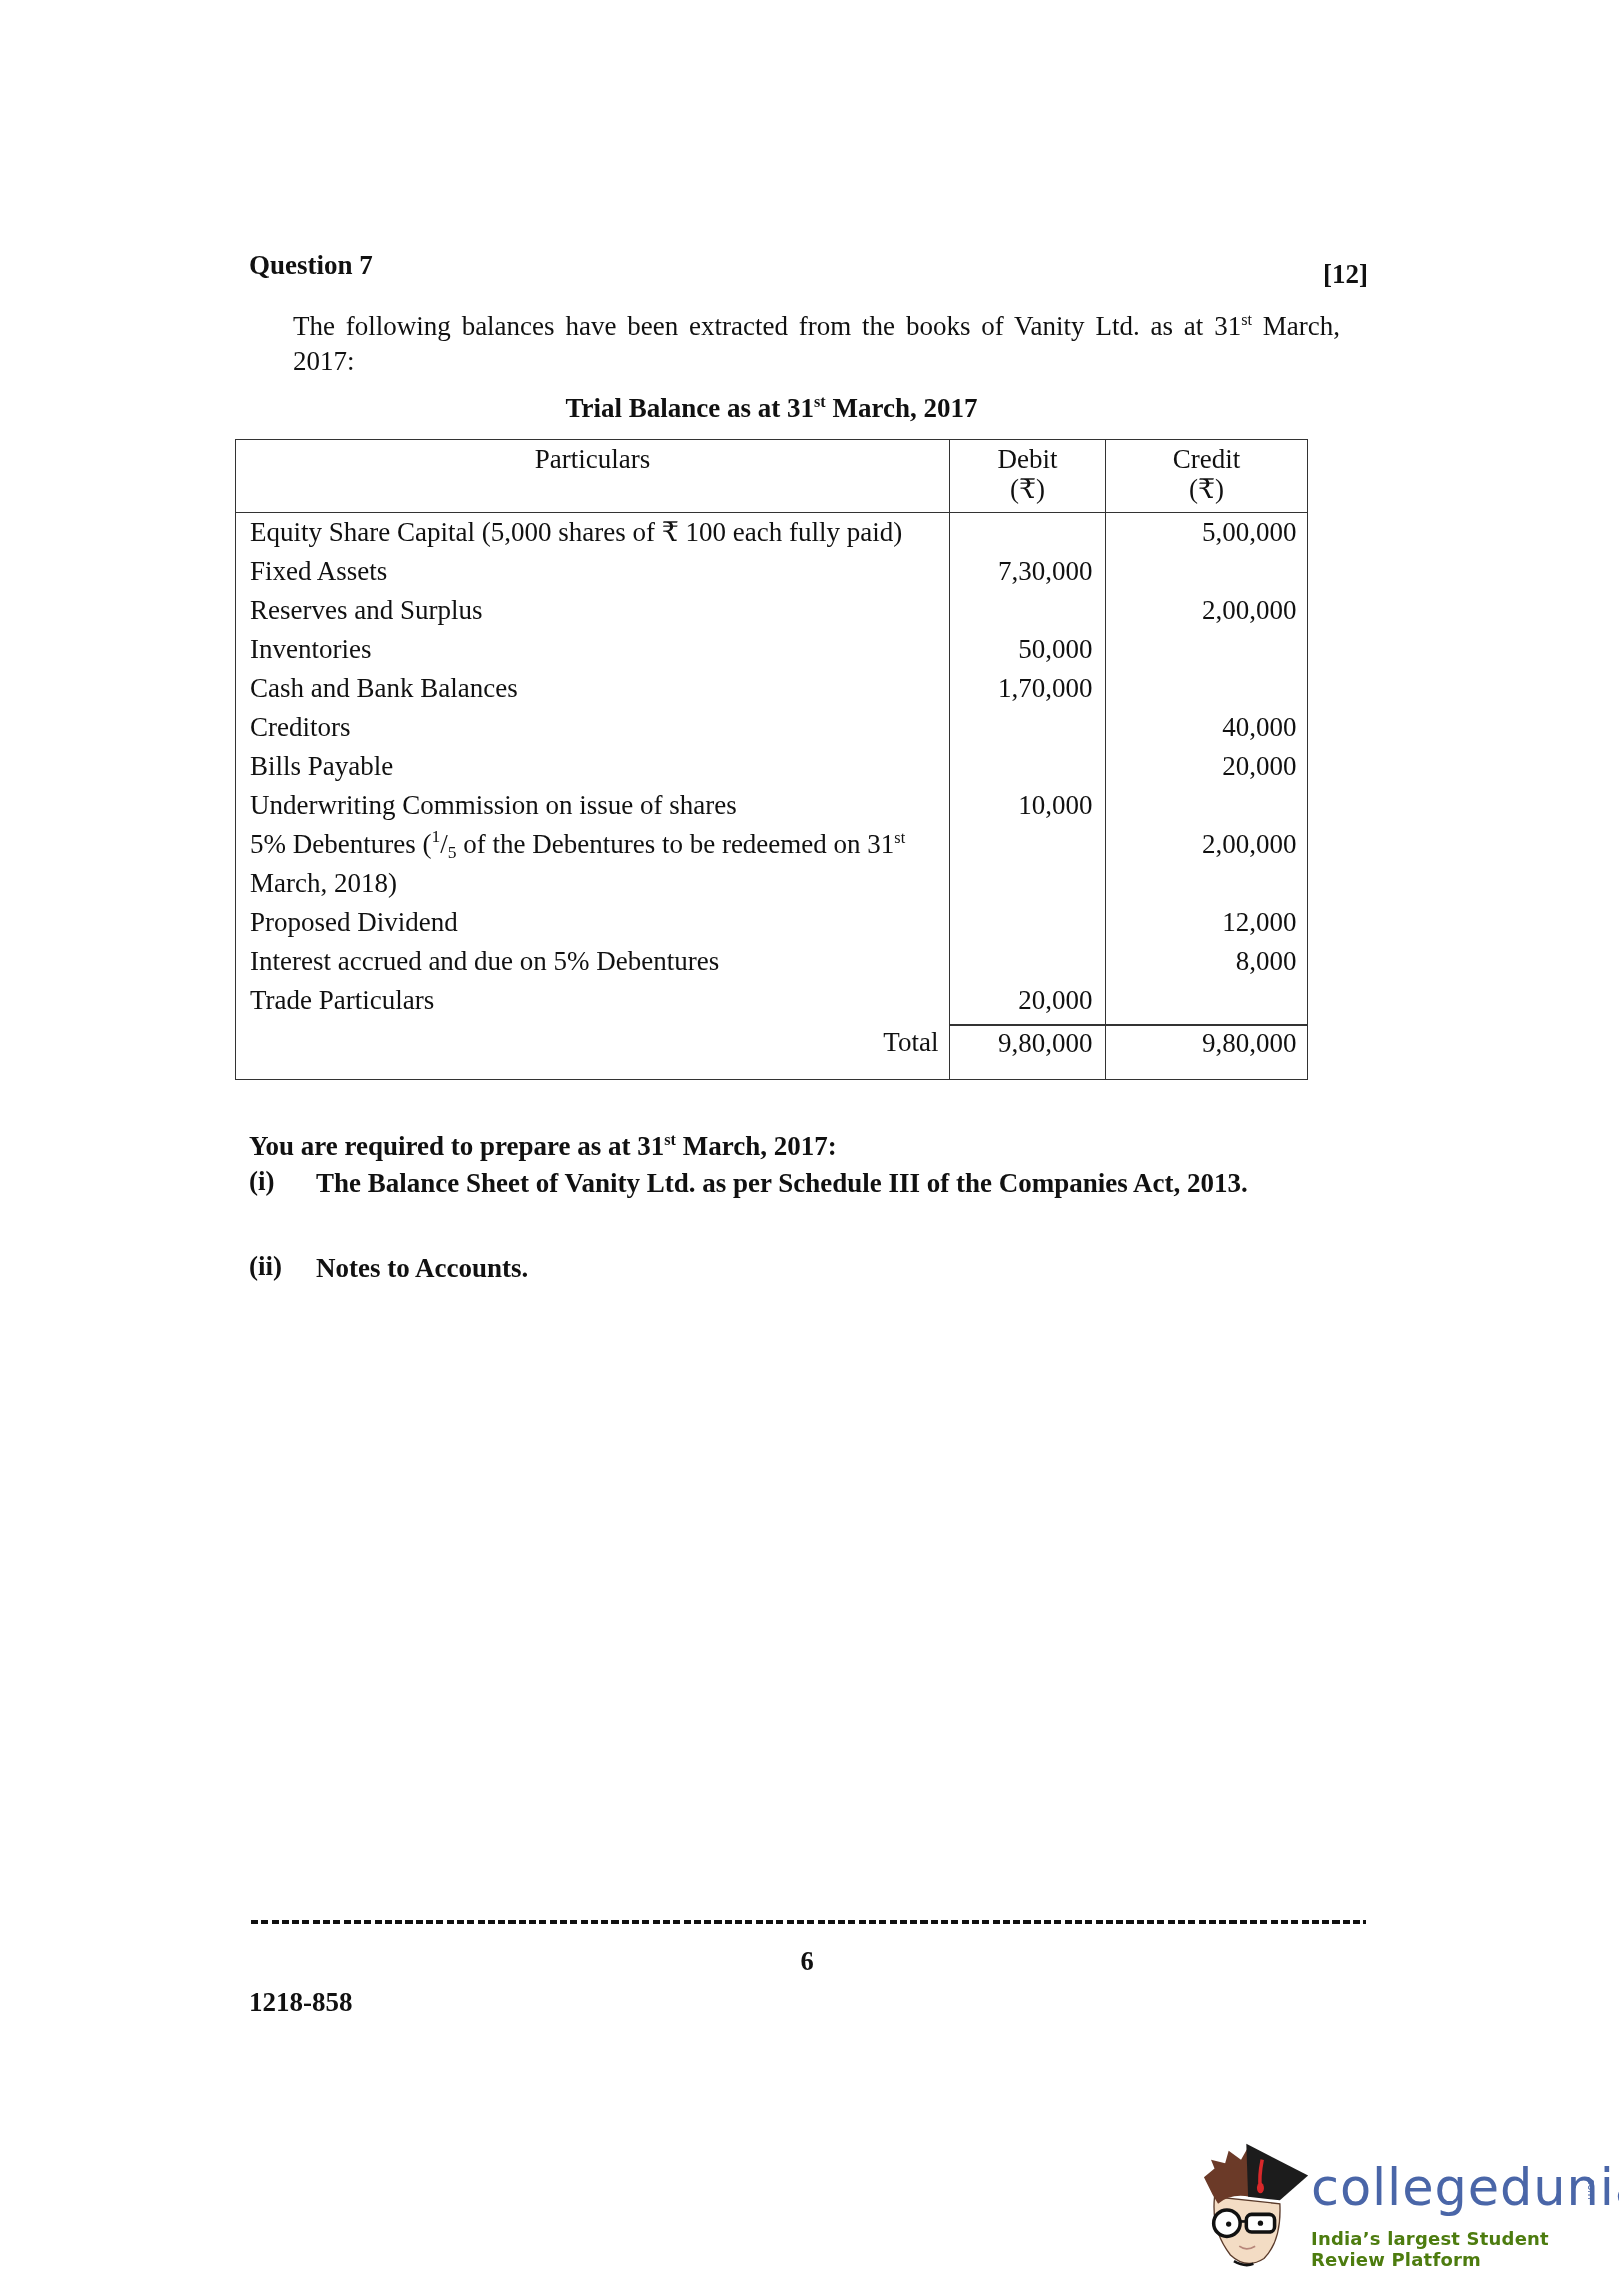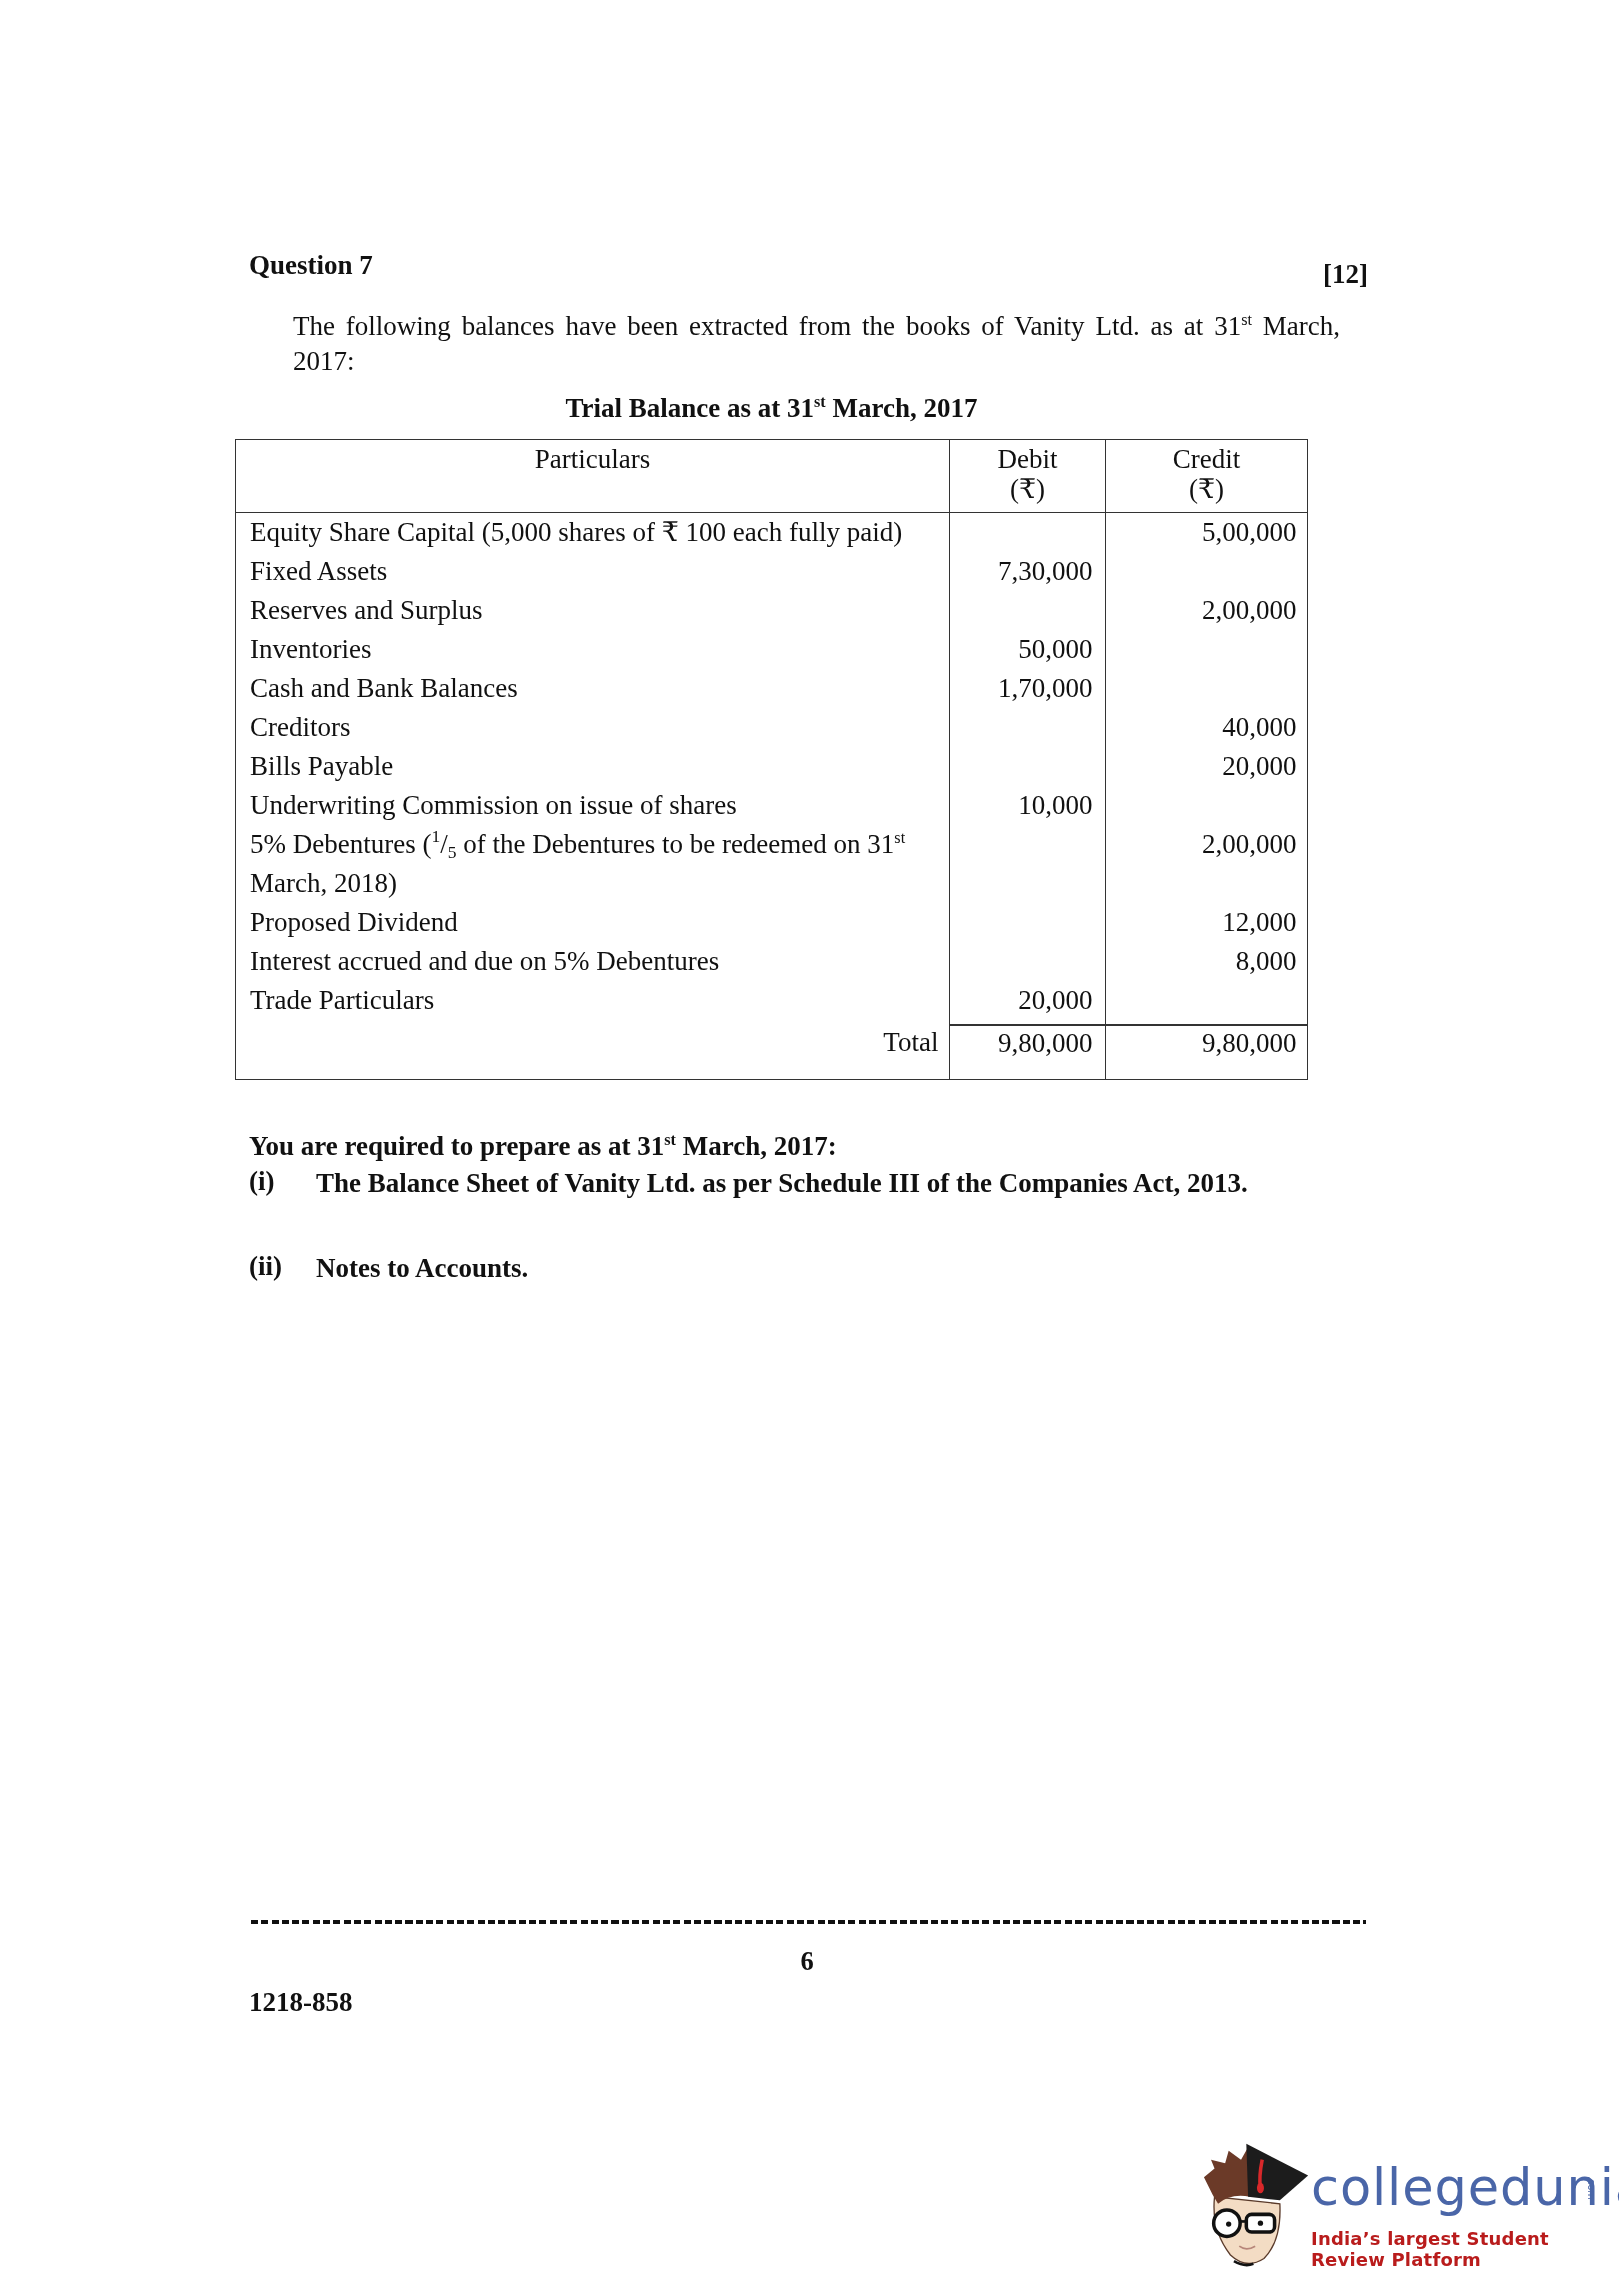--- a/index.html
+++ b/index.html
@@ -42,21 +42,21 @@
             background: repeating-linear-gradient(90deg, #111 0 7px, transparent 7px 10.3px); }
   .page-no { left: 776px; top: 1946px; width: 62px; text-align: center; font-size: 26.5px; font-weight: bold; }
   .doc-code { left: 249px; top: 1987px; font-size: 27px; font-weight: bold; }
 
   .logo { position: absolute; left: 1195px; top: 2142px; width: 419px; height: 128px; }
   .logo-word { position: absolute; left: 116px; top: 16px; font-family: "DejaVu Sans", sans-serif;
                font-size: 51px; color: #4a66a8; letter-spacing: 0.9px; font-weight: normal; }
   .logo-com { position: absolute; left: 402px; top: 34px; font-family: "DejaVu Sans", sans-serif;
               font-size: 9.7px; color: #4a66a8; transform: rotate(90deg); transform-origin: left top; }
   .logo-tag { position: absolute; left: 116px; top: 86px; font-family: "DejaVu Sans", sans-serif;
-              font-size: 18px; color: #b91c1c; font-weight: bold; letter-spacing: 0.2px; }
+              font-size: 18px; color: #4d7c0f; font-weight: bold; letter-spacing: 0.2px; }
   .mascot { position: absolute; left: 0; top: 0; width: 115px; height: 128px; }
 </style>
 </head>
 <body>
 
 <div class="abs q-title">Question 7</div>
 <div class="abs q-marks">[12]</div>
 
 <div class="abs intro"><span>The following balances have been extracted from the books of Vanity Ltd. as at 31</span><sup>st</sup><span> March, 2017:</span></div>
 

